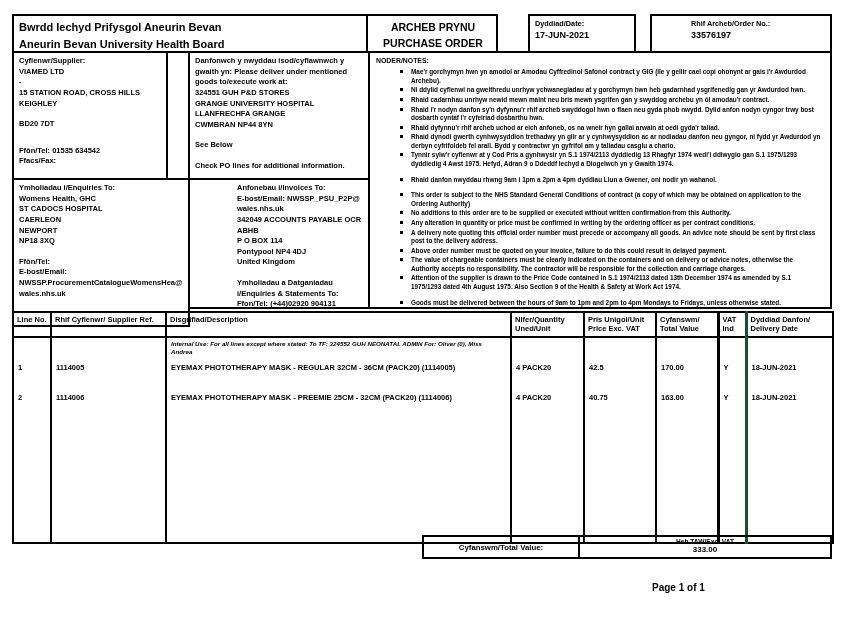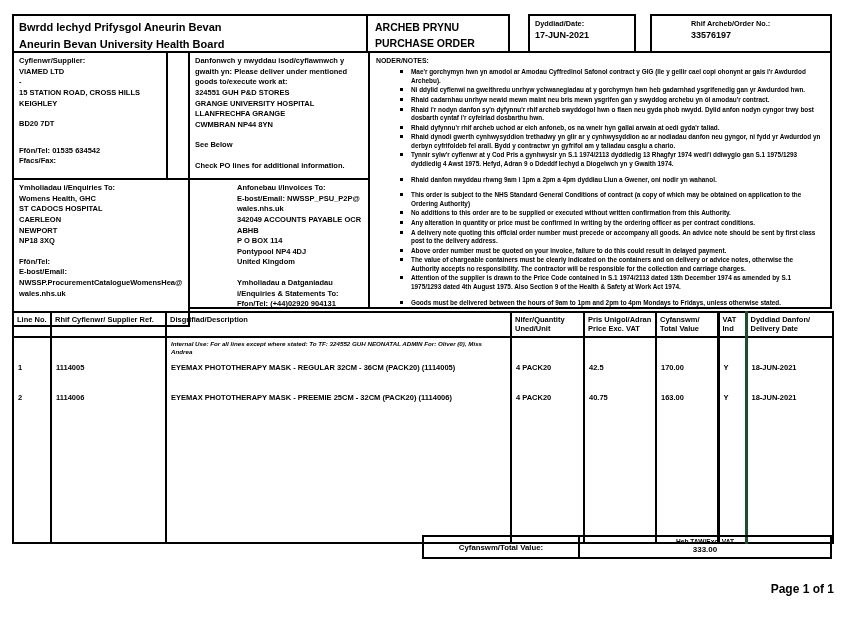--- a/index.html
+++ b/index.html
@@ -3,21 +3,21 @@
 <meta charset="utf-8">
 <style>
   html,body{margin:0;padding:0;background:#fff;}
   .page{position:relative;width:842px;height:618px;background:#fff;color:#000;
         font-family:"Liberation Sans",sans-serif;font-weight:bold;overflow:hidden;}
   .box{position:absolute;border:2px solid #000;box-sizing:border-box;padding:3px 5px;overflow:hidden;}
   .fs7{font-size:7.5px;line-height:1.42;} .sp10{height:10px;} .sp16{height:16px;}
 
   
   .hdr-org{left:12px;top:14px;width:356px;height:39px;font-size:11px;line-height:1.55;}
-  .hdr-title{left:366px;top:14px;width:144px;height:39px;font-size:10.5px;line-height:1.55;padding-left:7px;}
+  .hdr-title{left:366px;top:14px;width:132px;height:39px;font-size:10.5px;line-height:1.55;padding-left:7px;text-align:center;}
   .hdr-date{left:528px;top:14px;width:108px;height:39px;}
   .hdr-order{left:650px;top:14px;width:182px;height:39px;padding-left:39px;}
   .lbl{font-size:7.3px;margin-bottom:2px;}
   .val9{font-size:9px;}
 
   
   .sup-box{left:12px;top:51px;width:156px;height:129px;}
   .enq-box{left:12px;top:178px;width:178px;height:149px;}
   .del-box{left:188px;top:51px;width:182px;height:129px;}
   .inv-box{left:188px;top:178px;width:182px;height:131px;padding-left:47px;}
@@ -41,21 +41,21 @@
   .cellrow{position:absolute;left:4px;right:2px;}
   .rnote{top:2px;font-style:italic;font-size:6.2px;line-height:1.25;max-width:330px;}
   .r1{top:25px;} .r2{top:55px;}
 
   
   .tot-label{left:422px;top:535px;width:158px;height:24px;display:flex;align-items:center;justify-content:center;font-size:7.8px;padding:0;}
   .tot-value{left:578px;top:535px;width:254px;height:24px;text-align:center;padding:1px 0;}
   .tot-net-lbl{font-size:6.6px;}
   .tot-net-val{font-size:8px;}
 
-  .pagenum{position:absolute;left:652px;top:582px;width:182px;text-align:right;font-size:12px;}
+  .pagenum{position:absolute;left:652px;top:582px;width:182px;font-size:10px;}
 </style>
 </head>
 <body>
 
 <div class="page">
 
   <div class="box hdr-org">
     <div>Bwrdd Iechyd Prifysgol Aneurin Bevan</div>
     <div>Aneurin Bevan University Health Board</div>
   </div>
@@ -201,21 +201,21 @@
         <col style="width:62px">
         <col style="width:28px">
         <col style="width:87px">
     </colgroup>
     <thead>
       <tr>
         <th>Line No.</th>
         <th>Rhif Cyflenwr/ Supplier Ref.</th>
         <th>Disgrifiad/Description</th>
         <th>Nifer/Quantity Uned/Unit</th>
-        <th>Pris Unigol/Adran Price Exc. VAT</th>
+        <th>Pris Unigol/Unit Price Exc. VAT</th>
         <th>Cyfanswm/ Total Value</th>
         <th class="vat-col">VAT Ind</th>
         <th>Dyddiad Danfon/ Delivery Date</th>
       </tr>
     </thead>
     <tbody>
       <tr>
         <td class="bodycell">
           <div class="cellrow r1">1</div>
           <div class="cellrow r2">2</div>

